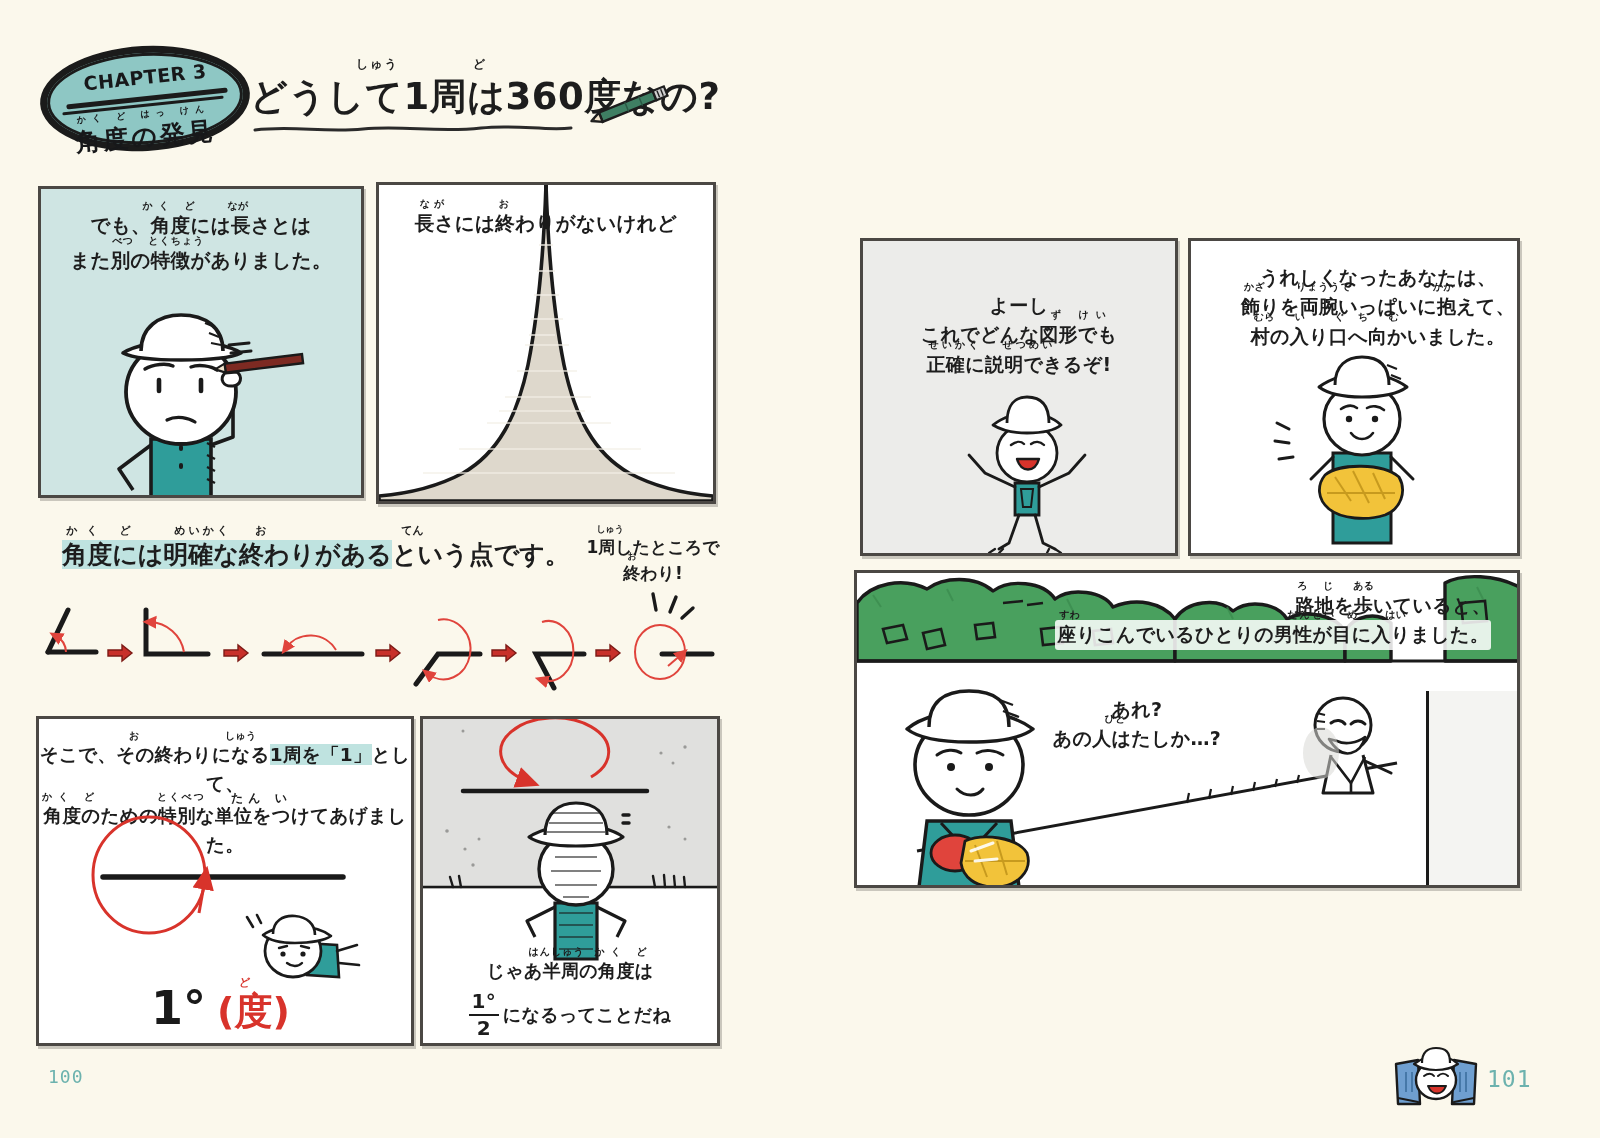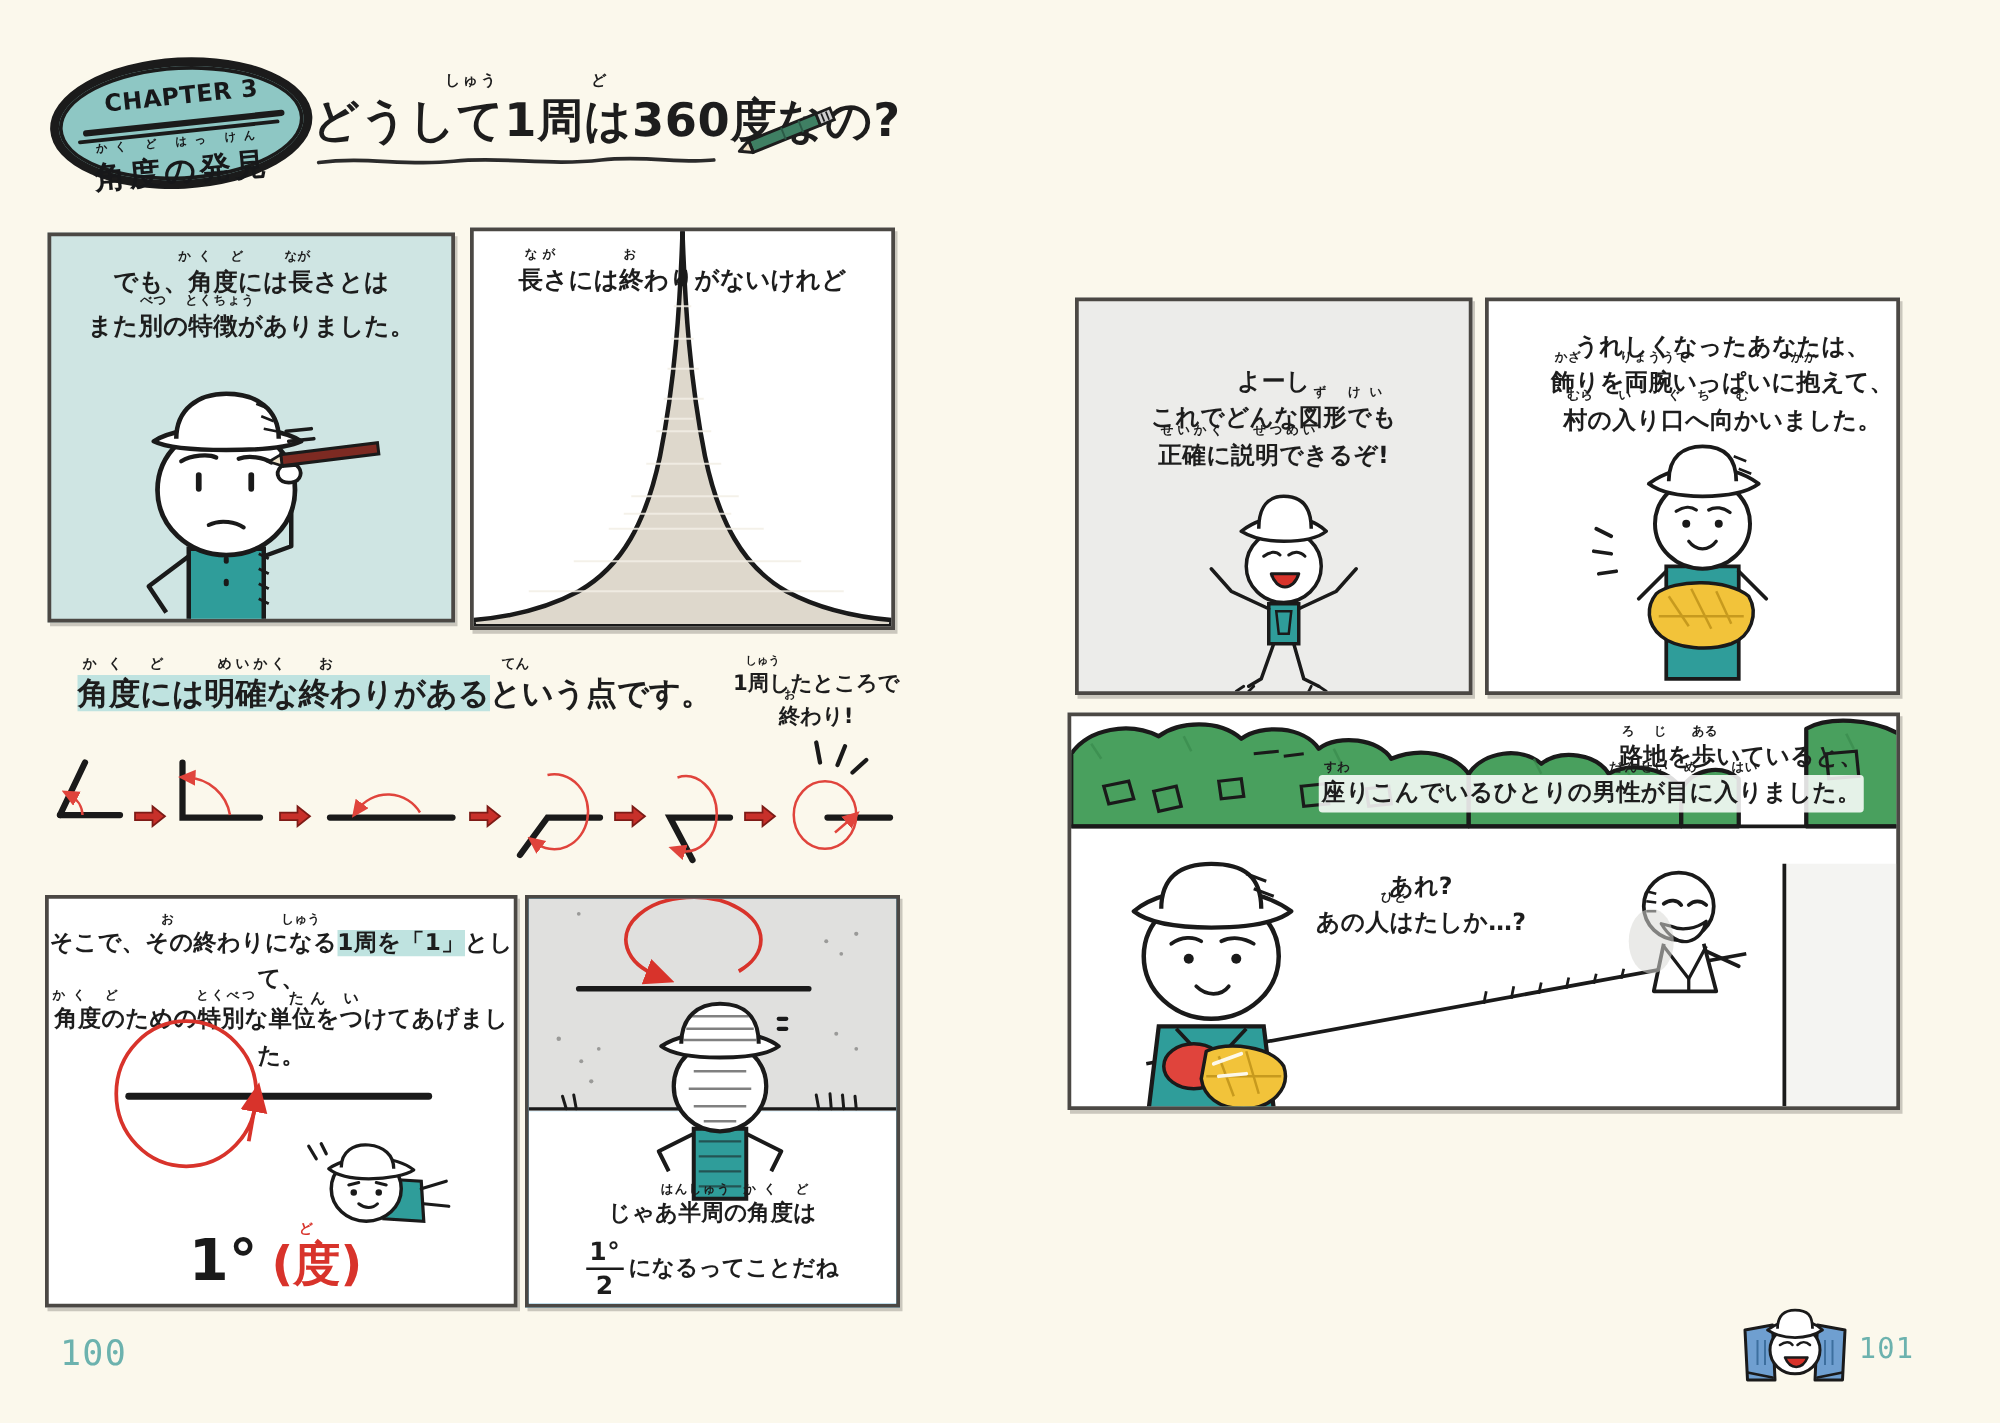--- a/index.html
+++ b/index.html
@@ -79,21 +79,21 @@
   
   #panel-yosh{left:860px;top:238px;width:318px;height:318px;background:#ececea;}
   #panel-happy{left:1188px;top:238px;width:332px;height:318px;}
   #panel-street{left:854px;top:570px;width:666px;height:318px;}
 
   
   #angle-strip{position:absolute;left:36px;top:592px;width:690px;height:96px;}
 
   
   #page-num-left{
-    position:absolute;left:48px;top:1066px;font-size:28px;color:#6cb2ae;
+    position:absolute;left:48px;top:1066px;font-size:18px;color:#6cb2ae;
     font-family:"DejaVu Sans Mono","Liberation Mono",monospace;letter-spacing:1px;
   }
   #page-num-right{
     position:absolute;left:1487px;top:1066px;font-size:23px;color:#6cb2ae;
     font-family:"DejaVu Sans Mono","Liberation Mono",monospace;letter-spacing:1px;
   }
   #footer-mascot{position:absolute;left:1390px;top:1046px;width:92px;height:62px;}
 
   .center-text{position:absolute;text-align:center;}
   svg{display:block;overflow:visible;}

